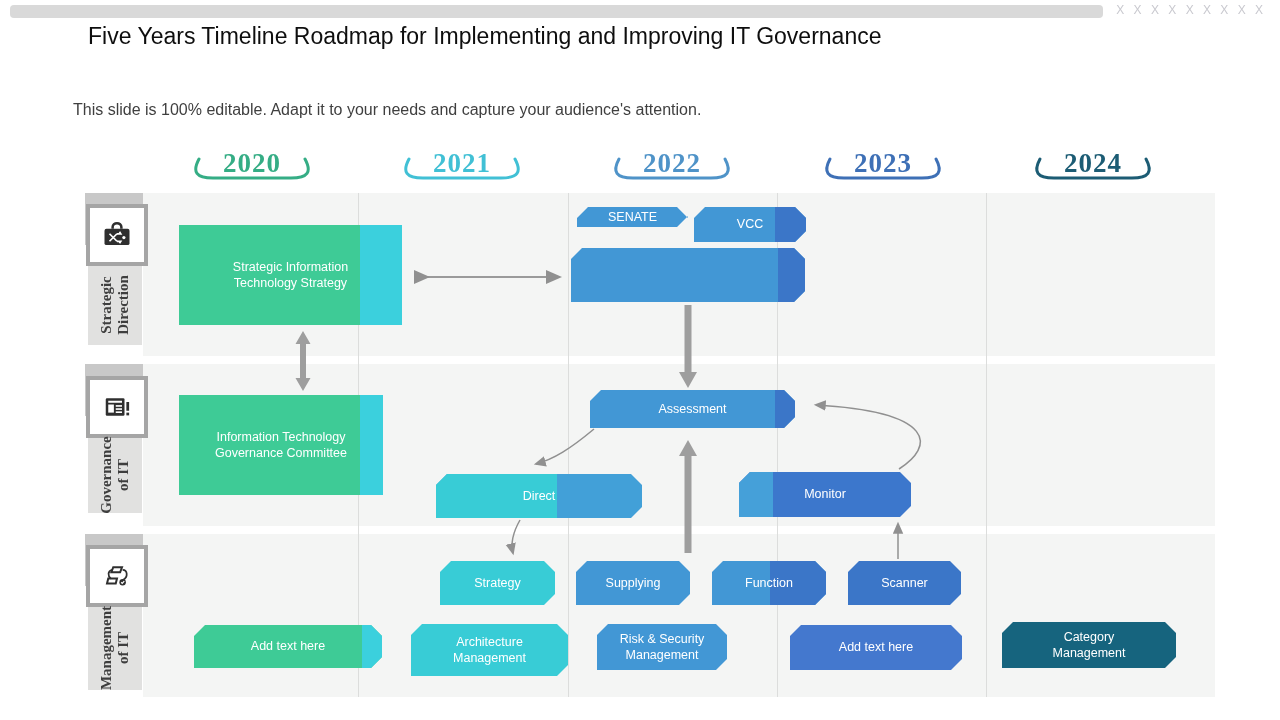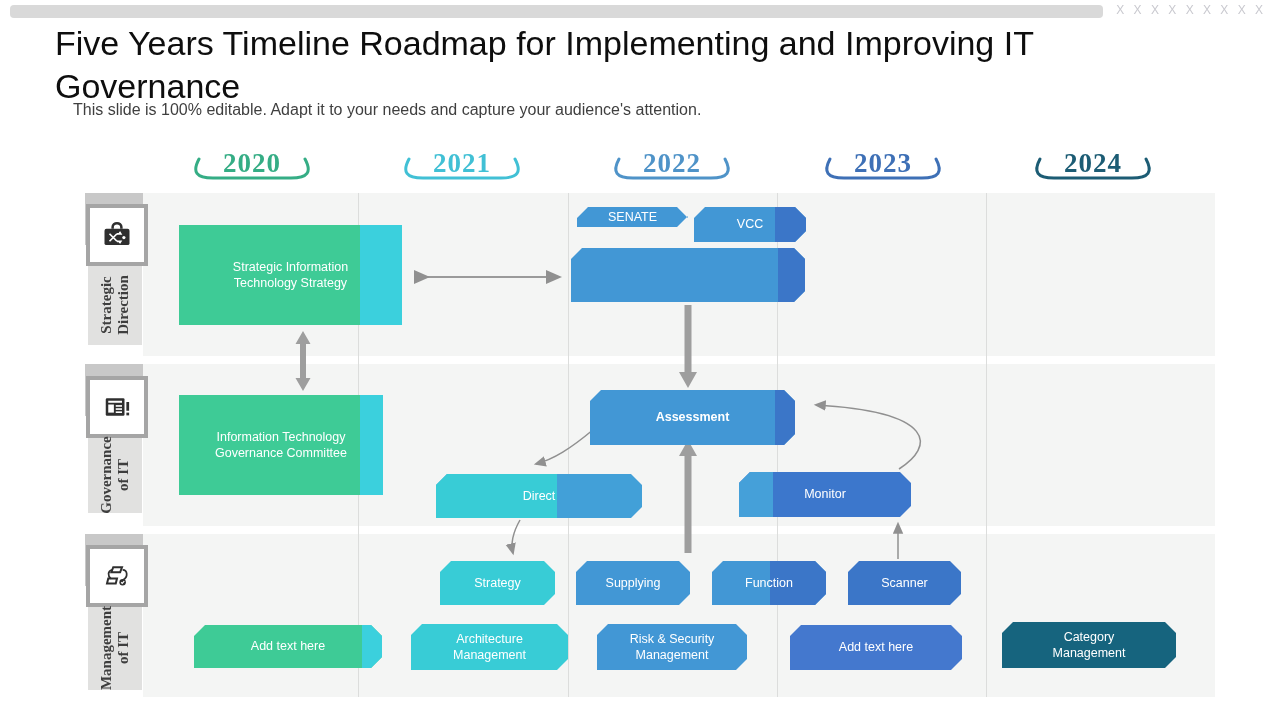--- a/index.html
+++ b/index.html
@@ -1,21 +1,21 @@
 <!DOCTYPE html>
 <html><head>
 <meta charset="utf-8">
 <style>
   html,body{margin:0;padding:0;}
   body{width:1280px;height:720px;position:relative;background:#ffffff;overflow:hidden;
        font-family:"Liberation Sans",sans-serif;}
   .abs{position:absolute;}
   .topbar{left:10px;top:5px;width:1093px;height:13px;background:#d9d9d9;border-radius:4px;}
   .watermark{top:3px;right:14px;font-size:12px;color:#c9c9cf;letter-spacing:3px;}
-  .title{left:55px;top:22px;width:1050px;font-size:34px;line-height:1.26;color:#0e0e0e;}
+  .title{left:88px;top:22px;width:1050px;font-size:23px;line-height:1.26;color:#0e0e0e;}
   .subtitle{left:73px;top:101px;font-size:16px;color:#3f3f3f;}
   .band{left:143px;width:1072px;background:#f4f5f4;}
   .vline{width:1px;top:193px;height:504px;background:#dcdddc;}
   .year{top:148px;width:130px;height:38px;text-align:center;}
   .year .yr{position:relative;z-index:2;font-family:"Liberation Serif",serif;font-weight:bold;
             font-size:27px;letter-spacing:1px;}
   .year svg{position:absolute;left:0;top:8px;z-index:1;}
   .tab{width:58px;height:52px;background:#c8c8c8;}
   .iconbox{left:86px;width:54px;height:54px;background:#ffffff;border:4px solid #a5a5a5;
            box-sizing:content-box;display:flex;align-items:center;justify-content:center;}
@@ -154,21 +154,21 @@
 
 <div class="box snip" style="left:571px;top:248px;width:234px;height:54px;background:#4297d5;">
   <div class="accent" style="right:0;width:27px;background:#3b76c8;"></div>
 </div>
 
 <div class="box" style="left:179px;top:395px;width:204px;height:100px;background:#3ecb96;">
   <div class="accent" style="right:0;width:23px;background:#3bd0dd;"></div>
   <span style="max-width:160px;">Information Technology Governance Committee</span>
 </div>
 
-<div class="box snip" style="left:590px;top:390px;width:205px;height:55px;background:#4297d5;font-weight:bold;">
+<div class="box snip" style="left:590px;top:390px;width:205px;height:38px;background:#4297d5;">
   <div class="accent" style="right:0;width:20px;background:#3b76c8;"></div>
   <span>Assessment</span>
 </div>
 
 <div class="box snip" style="left:436px;top:474px;width:206px;height:44px;background:#42a0d8;">
   <div class="accent" style="left:0;width:121px;background:#38ccd6;"></div>
   <span>Direct</span>
 </div>
 
 <div class="box snip" style="left:739px;top:472px;width:172px;height:45px;background:#3c77cc;">
@@ -191,25 +191,25 @@
 
 <div class="box snip" style="left:848px;top:561px;width:113px;height:44px;background:#3b76c8;">
   <span>Scanner</span>
 </div>
 
 <div class="box snip" style="left:194px;top:625px;width:188px;height:43px;background:#3ecb96;">
   <div class="accent" style="right:0;width:20px;background:#3bd0dd;"></div>
   <span>Add text here</span>
 </div>
 
-<div class="box snip" style="left:411px;top:624px;width:157px;height:46px;background:#38ccd6;">
+<div class="box snip" style="left:411px;top:624px;width:157px;height:52px;background:#38ccd6;">
   <span style="max-width:110px;">Architecture Management</span>
 </div>
 
-<div class="box snip" style="left:597px;top:624px;width:150px;height:46px;background:#4297d5;">
+<div class="box snip" style="left:597px;top:624px;width:130px;height:46px;background:#4297d5;">
   <span style="max-width:110px;">Risk &amp; Security Management</span>
 </div>
 
 <div class="box snip" style="left:790px;top:625px;width:172px;height:45px;background:#4478ce;">
   <span>Add text here</span>
 </div>
 
 <div class="box snip" style="left:1002px;top:622px;width:174px;height:46px;background:#16647e;">
   <span style="max-width:110px;">Category Management</span>
 </div>

